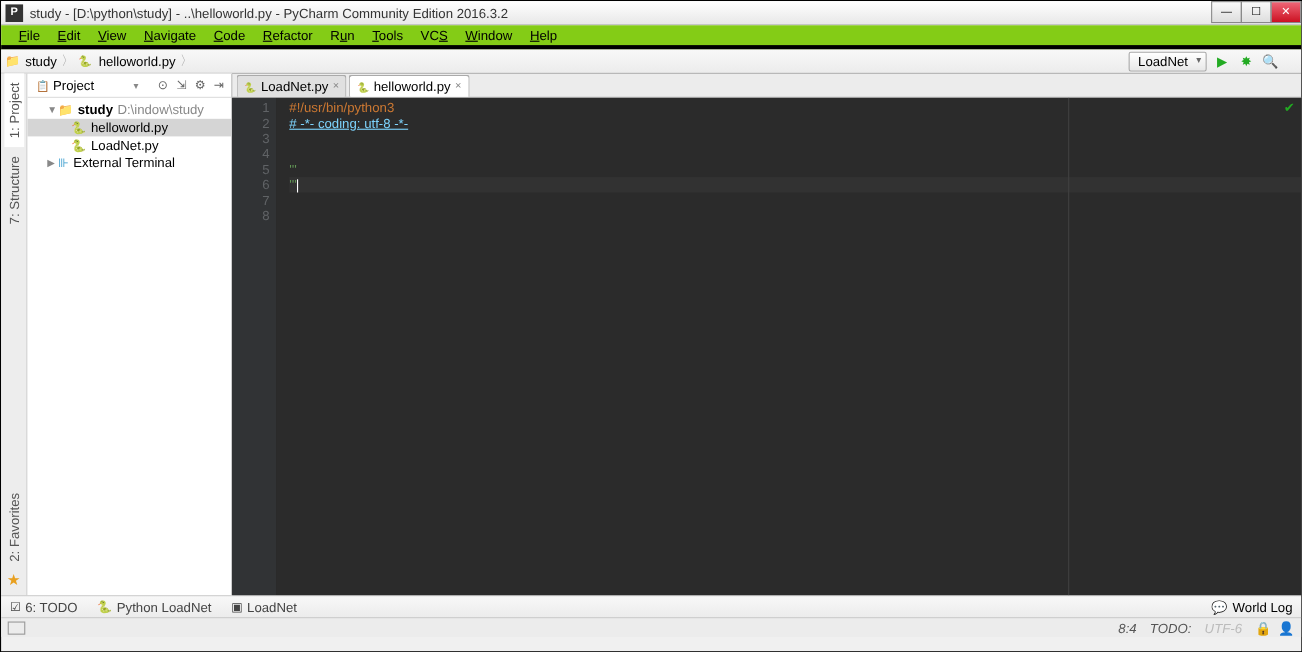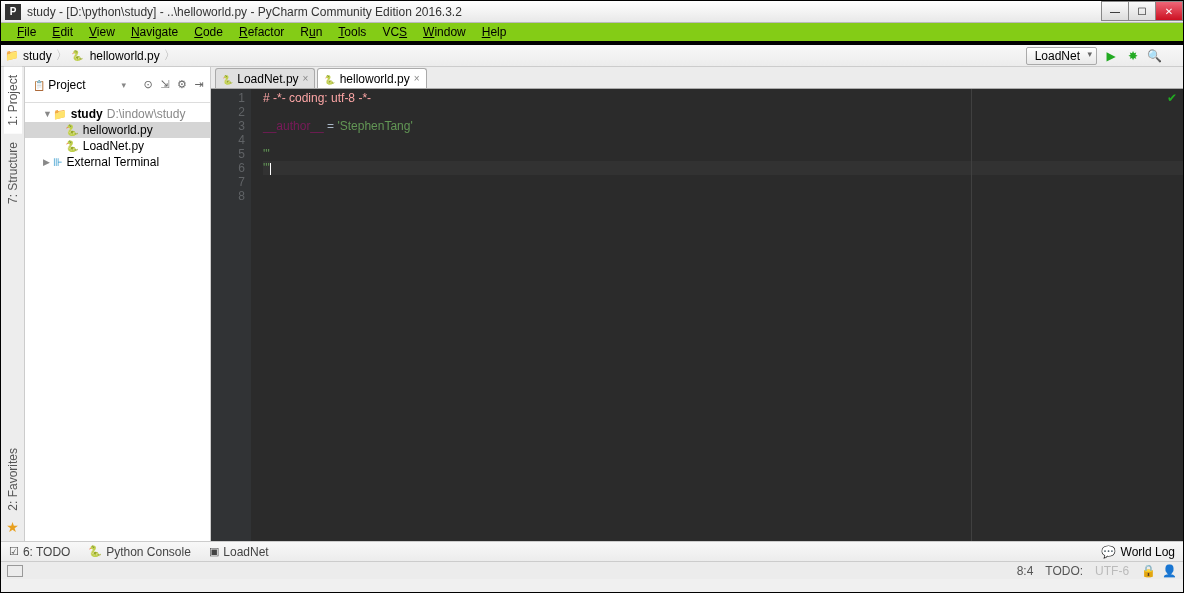--- a/index.html
+++ b/index.html
@@ -32,21 +32,21 @@
 
 .body-area { display:flex; height:474px; }
 
 .sidebar-left { width:24px; background:#ededed; border-right:1px solid #ccc; display:flex; flex-direction:column; align-items:center; }
 .side-tab { writing-mode:vertical-rl; transform:rotate(180deg); padding:8px 2px; font-size:11px; color:#555; display:flex; align-items:center; gap:4px; cursor:pointer; }
 .side-tab.active { background:#fff; }
 .side-spacer { flex:1; }
 .star { color:#e8a020; font-size:14px; margin-bottom:6px; }
 
 .project-panel { width:186px; background:#fff; border-right:1px solid #ccc; display:flex; flex-direction:column; }
-.panel-head { height:36px; display:flex; align-items:center; padding:0 4px; border-bottom:1px solid #ddd; }
+.panel-head { height:22px; display:flex; align-items:center; padding:0 4px; border-bottom:1px solid #ddd; }
 .panel-head .lbl { flex:1; padding-left:4px; }
 .panel-head .lbl::before { content:"📋 "; font-size:10px; }
 .panel-head .drop { font-size:9px; color:#888; margin-right:12px; }
 .head-ico { width:14px; height:14px; margin-left:3px; cursor:pointer; color:#666; font-size:11px; display:flex; align-items:center; justify-content:center; }
 
 .tree { padding:3px 0; font-size:12px; }
 .tree-row { display:flex; align-items:center; padding:1px 4px; cursor:pointer; white-space:nowrap; }
 .tree-row.sel { background:#d5d5d5; }
 .tree-indent-1 { padding-left:18px; }
 .tree-indent-2 { padding-left:40px; }
@@ -61,40 +61,40 @@
 .tab.active { background:#fff; }
 .tab-close { color:#888; font-size:10px; cursor:pointer; }
 .tab-ico::before { content:"🐍"; font-size:9px; }
 
 .editor-body { flex:1; display:flex; position:relative; font-family:"Consolas","Courier New",monospace; font-size:12px; }
 .gutter { width:40px; background:#313335; color:#606366; text-align:right; padding:2px 6px 0 0; }
 .gutter div { height:14px; line-height:14px; }
 .code { flex:1; background:#2b2b2b; color:#a9b7c6; padding:2px 0 0 12px; position:relative; }
 .code-line { height:14px; line-height:14px; white-space:pre; }
 .code-line.current { background:#323232; }
-.c-comment { color:#fca5a5; }
+.c-comment { color:#7dd3fc;text-decoration:underline; }
 .c-shebang { color:#cc7832; }
 .c-author { color:#7a1a5a; }
 .c-str { color:#629755; }
 .c-docstr { color:#629755; }
 .guide { position:absolute; top:0; bottom:0; left:720px; border-left:1px solid #404040; }
 .check { position:absolute; top:2px; right:6px; color:#2a2; font-size:12px; }
 
 .cursor-caret { display:inline-block; width:1px; height:12px; background:#fff; vertical-align:middle; }
 
 .bottombar { height:20px; background:linear-gradient(#f8f8f8,#ececec); display:flex; align-items:center; border-top:1px solid #ccc; padding:0 8px; }
 .tool-tab { display:flex; align-items:center; gap:4px; margin-right:18px; cursor:pointer; color:#444; font-size:11px; }
 .tool-ico { font-size:11px; }
 .bottombar .spacer { flex:1; }
 .event-log { display:flex; align-items:center; gap:4px; cursor:pointer; font-size:11px; }
 
 .statusbar { height:18px; background:#ececec; border-top:1px solid #ccc; display:flex; align-items:center; padding:0 6px; font-size:11px; color:#555; }
 .statusbar .sb-left { width:16px; height:12px; border:1px solid #999; margin-right:8px; }
 .statusbar .spacer { flex:1; }
-.statusbar .sb-field { margin:12px 6px; }
+.statusbar .sb-field { margin:12px 6px;font-style:italic; }
 .statusbar .sb-faint { color:#bbb; }
 .sb-lock { margin-left:6px; }
 </style>
 </head>
 <body>
 
 <div class="titlebar">
   <div class="appicon">P</div>
   <div class="title">study - [D:\python\study] - ..\helloworld.py - PyCharm Community Edition 2016.3.2</div>
   <div class="winbtns">
@@ -204,41 +204,41 @@
         <div>1</div>
           <div>2</div>
           <div>3</div>
           <div>4</div>
           <div>5</div>
           <div>6</div>
           <div>7</div>
           <div>8</div>
       </div>
       <div class="code">
+        <div class="code-line"><span class="c-shebang">#!/usr/bin/python3</span></div>
         <div class="code-line"><span class="c-comment"># -*- coding: utf-8 -*-</span></div>
         <div class="code-line"></div>
-        <div class="code-line"><span class="c-author">__author__</span><span> = </span><span class="c-str">'StephenTang'</span></div>
         <div class="code-line"></div>
         <div class="code-line"><span class="c-docstr">'''</span></div>
         <div class="code-line current"><span class="c-docstr">'''</span><span class="cursor-caret"></span></div>
         <div class="guide"></div>
         <div class="check">✔</div>
       </div>
     </div>
   </div>
 </div>
 
 <div class="bottombar">
   <div class="tool-tab">
       <span class="tool-ico">☑</span>
       <span>6: TODO</span>
     </div>
   <div class="tool-tab">
       <span class="tool-ico">🐍</span>
-      <span>Python Console</span>
+      <span>Python LoadNet</span>
     </div>
   <div class="tool-tab">
       <span class="tool-ico">▣</span>
       <span>LoadNet</span>
     </div>
   <div class="spacer"></div>
   <div class="event-log">
       <span>💬</span>
       <span>World Log</span>
     </div>

